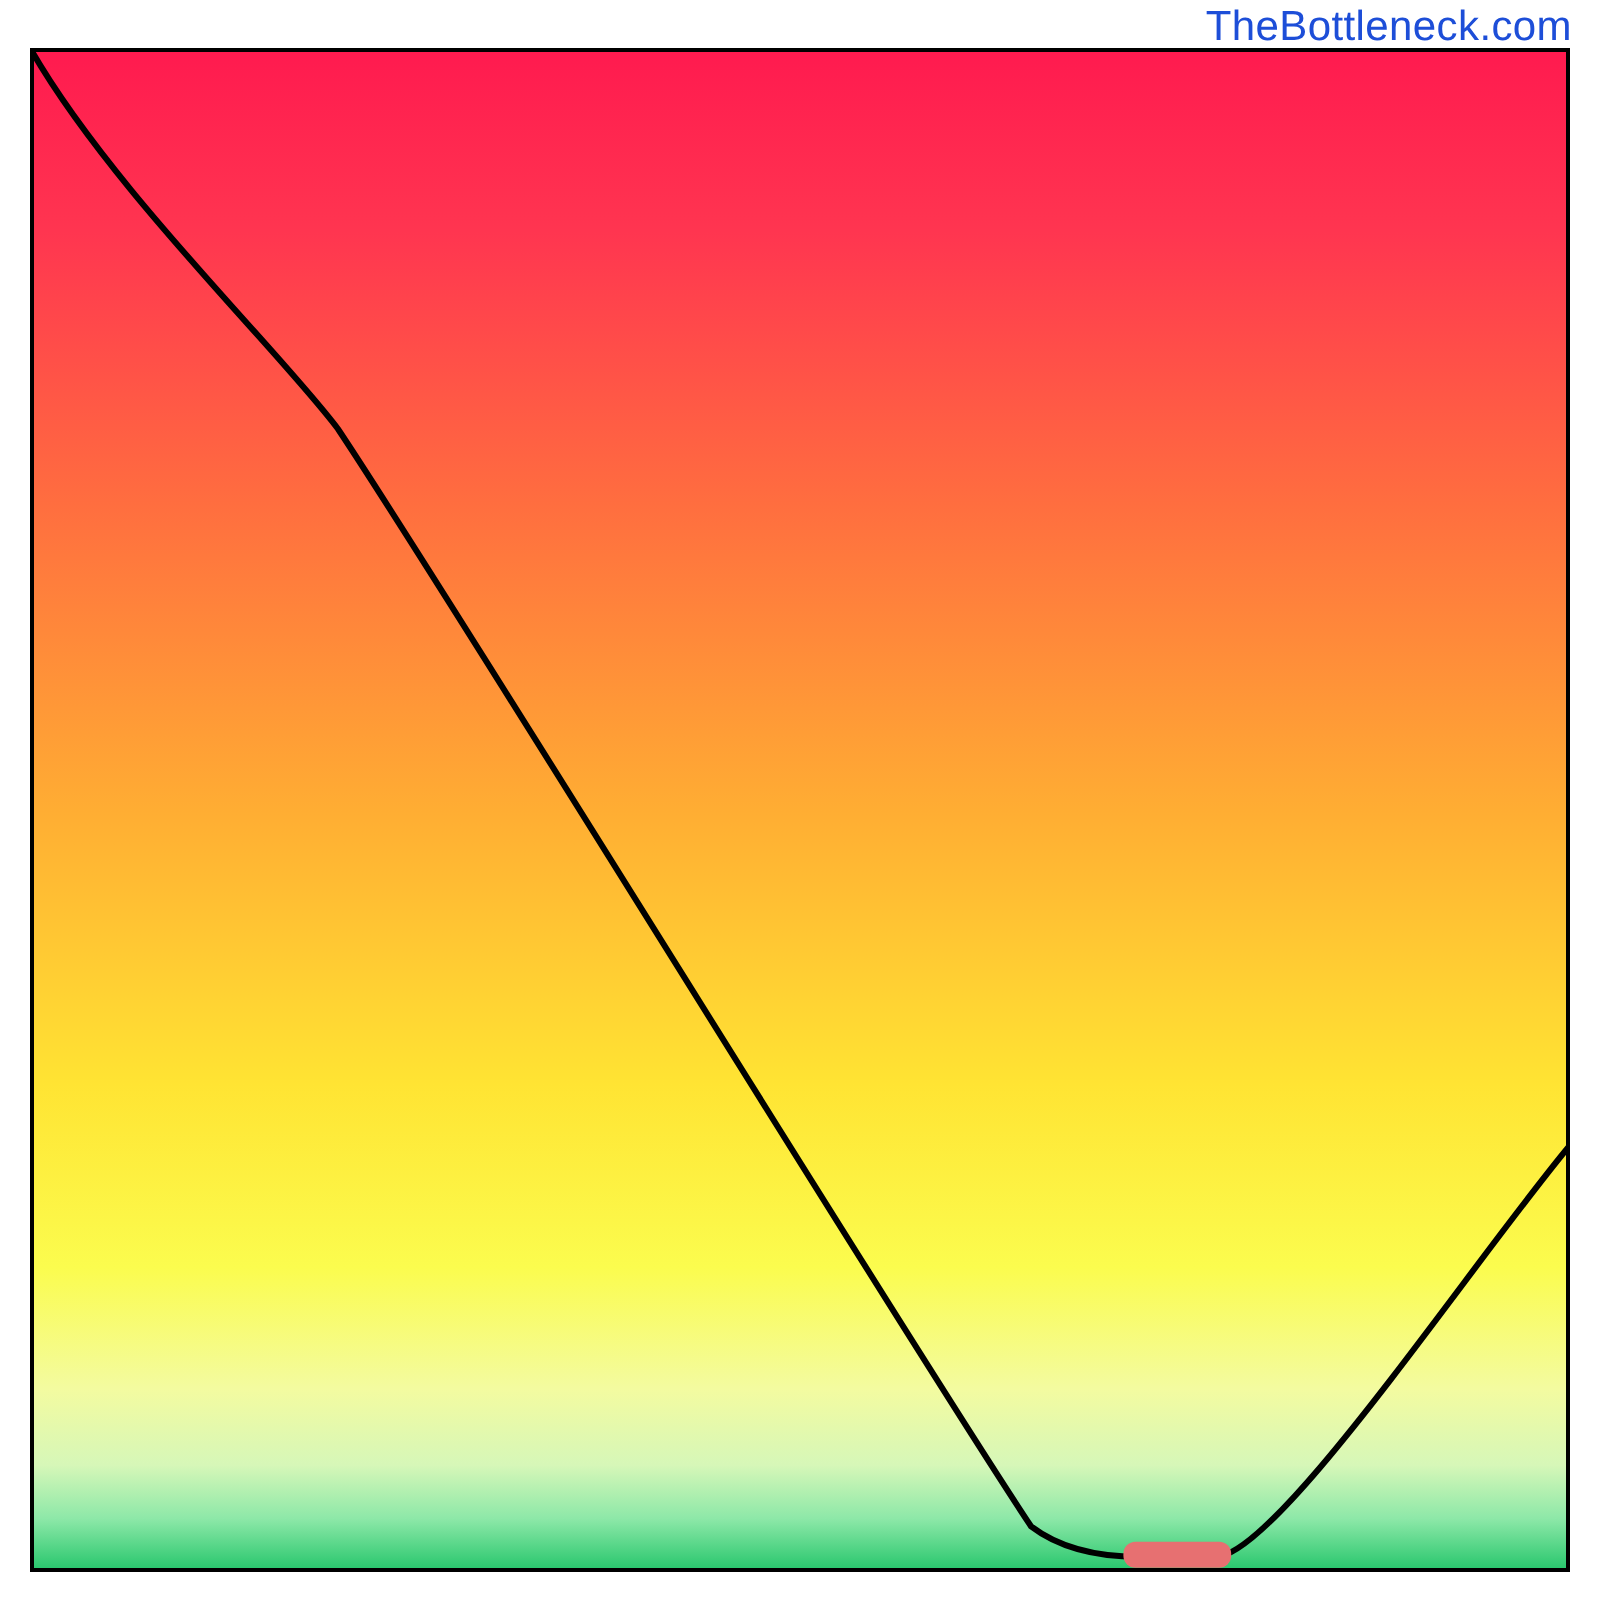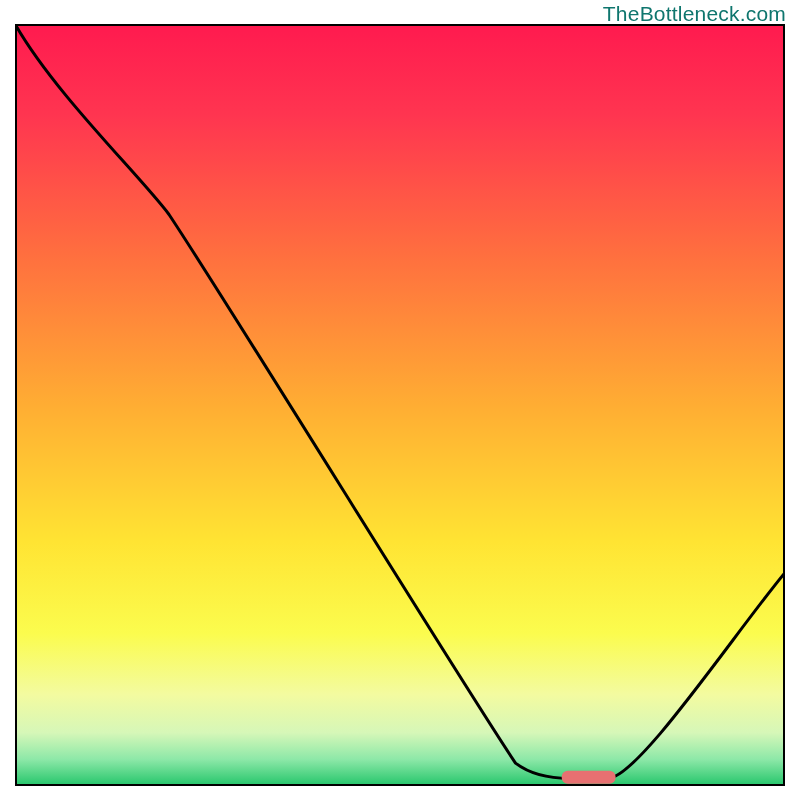--- a/index.html
+++ b/index.html
@@ -9,21 +9,21 @@
     height: 800px;
     background: #ffffff;
     font-family: Arial, Helvetica, sans-serif;
     overflow: hidden;
   }
   .watermark {
     position: absolute;
     top: 2px;
     right: 14px;
     font-size: 21px;
-    color: #0f766e;
+    color: #1d4ed8;
     font-weight: 500;
     letter-spacing: 0.2px;
     z-index: 10;
   }
   .plot-frame {
     position: absolute;
     left: 15px;
     top: 24px;
     width: 770px;
     height: 762px;

